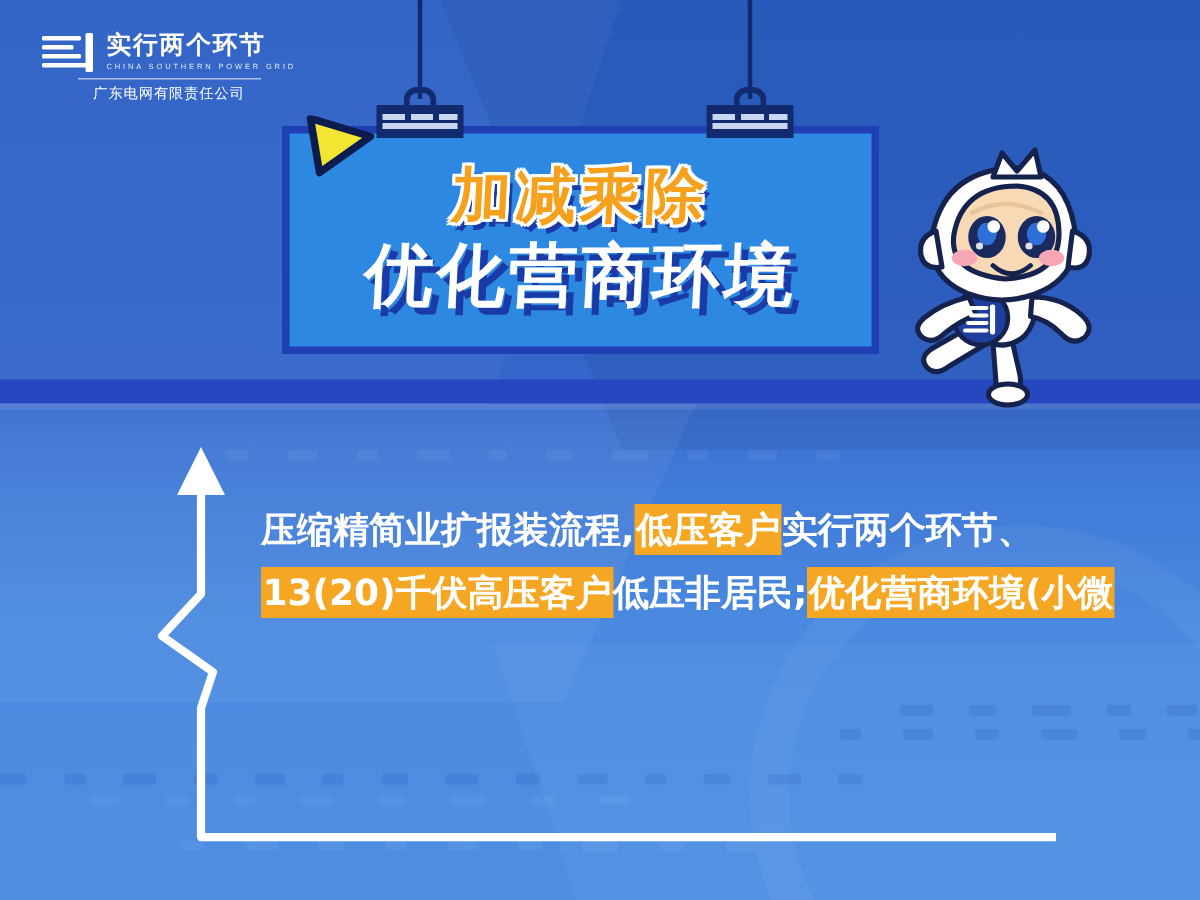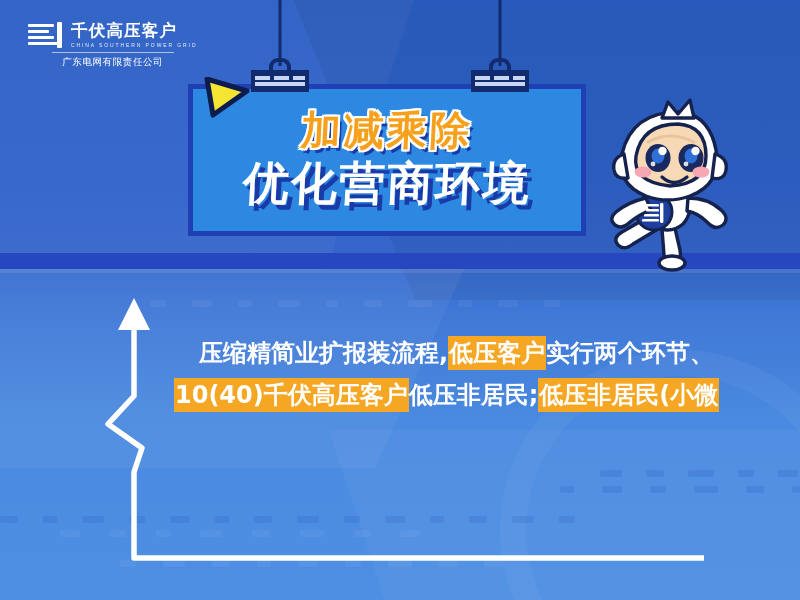--- a/index.html
+++ b/index.html
@@ -158,21 +158,20 @@
   .mascot svg { display:block; width:100%; height:100%; }
 
   
   .axis { position:absolute; left:104px; top:296px; width:600px; height:280px; z-index:5; }
   .axis svg { display:block; }
 
   
   .body-text {
     position:absolute; left:174px; top:332px; width:540px; z-index:8;
     font-family:"DejaVu Sans","Liberation Sans",sans-serif;
-    text-align:right;
   }
   .tline {
     font-size:24px; font-weight:bold; color:#ffffff;
     line-height:42px; white-space:nowrap; letter-spacing:0px;
   }
   .hl {
     background:#f5a623; color:#ffffff;
     padding:3px 1px; box-decoration-break:clone;
     -webkit-box-decoration-break:clone;
   }
@@ -262,21 +261,21 @@
   <div class="logo-block">
     <div class="logo-top">
       <div class="logo-mark">
         <i></i>
           <i></i>
           <i></i>
           <i></i>
           <b></b>
       </div>
       <div>
-        <div class="logo-cn">千伏高压客户</div>
+        <div class="logo-cn">实行两个环节</div>
         <div class="logo-en">CHINA SOUTHERN POWER GRID</div>
       </div>
     </div>
     <div class="logo-rule"></div>
     <div class="logo-sub">广东电网有限责任公司</div>
   </div>
 
   <div class="hook" style="left:280px">
     <div class="cord"></div>
     <div class="clasp"></div>
@@ -373,17 +372,17 @@
     <svg width="600" height="280" viewBox="0 0 600 280" xmlns="http://www.w3.org/2000/svg">
 
       <path d="M30 22 L30 100 L4 128 L38 152 L30 176 L30 262 L600 262" fill="none" stroke="#ffffff" stroke-width="5.5" stroke-linejoin="round" stroke-linecap="butt"></path>
       <polygon points="30,2 46,34 14,34" fill="#ffffff"></polygon>
     </svg>
   </div>
 
   <div class="body-text">
     <div id="text-lines">
         <div class="tline"><span>压缩精简业扩报装流程,</span><span class="hl">低压客户</span><span>实行两个环节、</span></div>
-        <div class="tline"><span class="hl">10(40)千伏高压客户</span><span>低压非居民;</span><span class="hl">低压非居民(小微</span></div>
+        <div class="tline"><span class="hl">13(20)千伏高压客户</span><span>低压非居民;</span><span class="hl">优化营商环境(小微</span></div>
       </div>
   </div>
 
 </div>
 
 </body></html>

